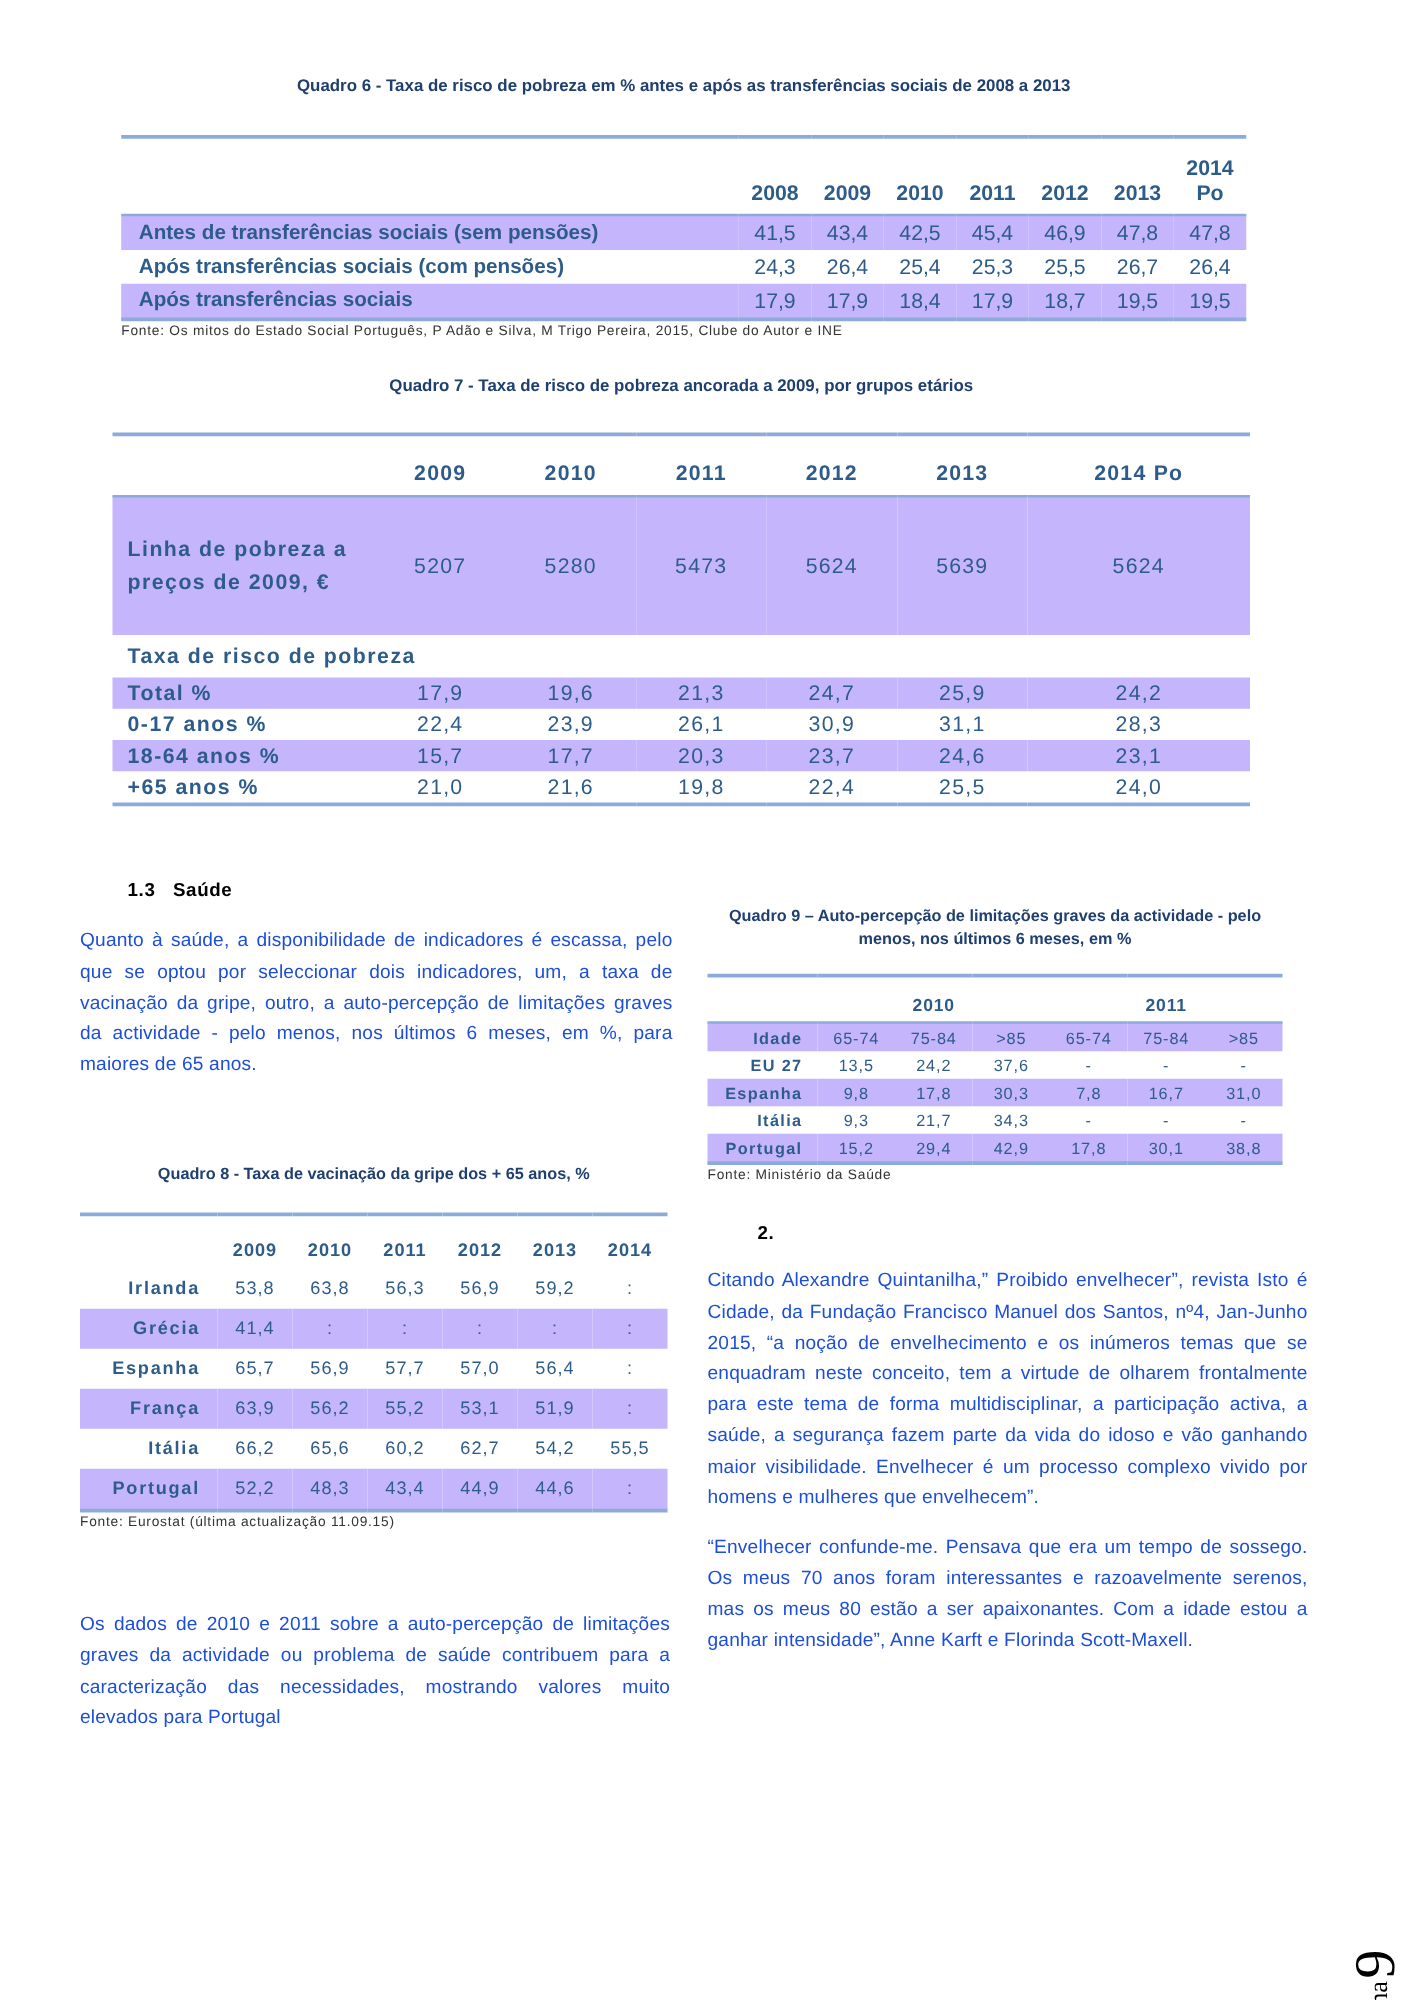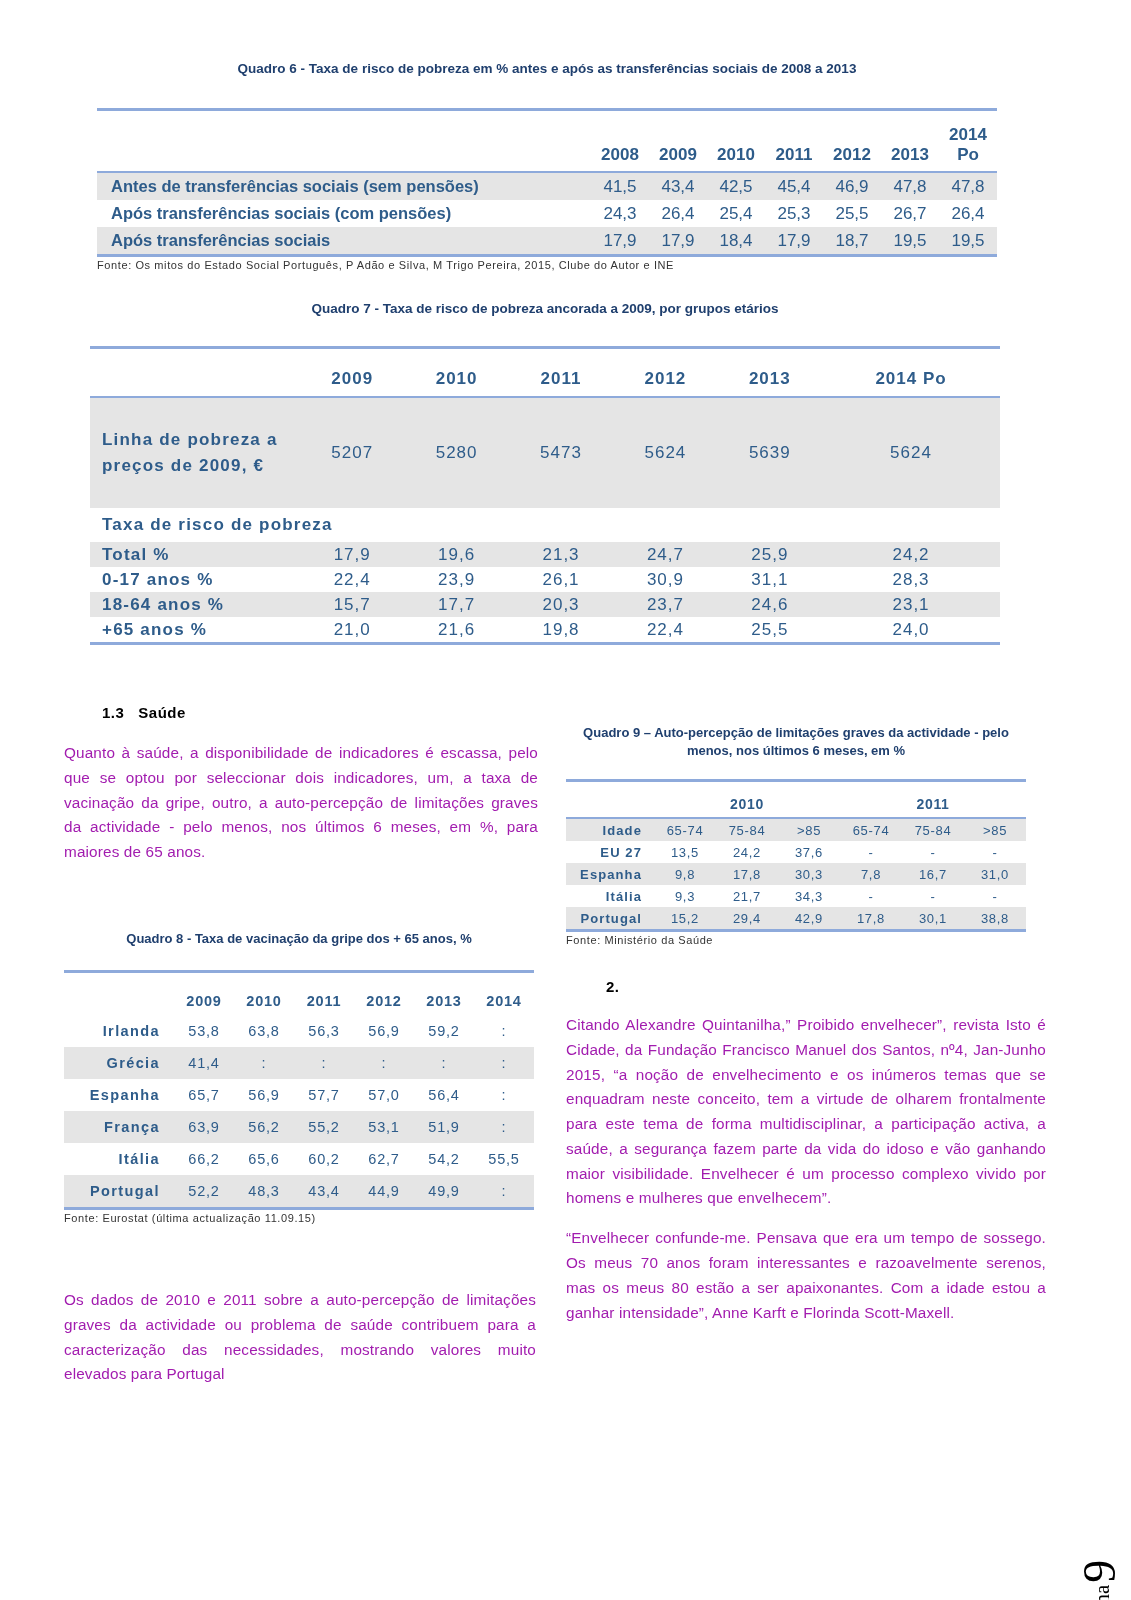--- a/index.html
+++ b/index.html
@@ -26,21 +26,21 @@
     width: 100%;
     color: #2e5c8a;
   }
   .tbl td, .tbl th {
     padding: 0;
     font-weight: normal;
   }
   .rule-top { border-top: 3px solid #8eaadb; }
   .rule-mid { border-top: 2px solid #8eaadb; }
   .rule-bot { border-bottom: 3px solid #8eaadb; }
-  .stripe { background: #e5e5e5; }
+  .stripe { background: #c4b5fd; }
 
   .caption {
     font-family: "Liberation Sans", sans-serif;
     font-weight: bold;
     font-size: 13.5px;
     color: #1f3f6e;
     text-align: center;
     line-height: 1.35;
   }
   .fonte {
@@ -111,21 +111,21 @@
     color: #000;
     letter-spacing: 0.5px;
     margin-left: 38px;
     margin-bottom: 20px;
   }
   .h3 .num { margin-right: 14px; }
   .bodytext {
     font-size: 15.3px;
     line-height: 1.62;
     text-align: justify;
-    color: #a21caf;
+    color: #1d4ed8;
     letter-spacing: 0.15px;
   }
 
   
   #q8-wrap { position: absolute; left: 64px; top: 930px; width: 470px; }
   #q8-caption { margin-bottom: 22px; font-size: 13px; }
   #q8 { font-size: 14.5px; letter-spacing: 0.8px; }
   #q8 .yr { font-weight: bold; text-align: center; padding-bottom: 6px; vertical-align: bottom; }
   #q8 th.corner { width: 110px; }
   #q8 thead tr th { height: 36px; }
@@ -386,21 +386,21 @@
           <td class="num">62,7</td>
           <td class="num">54,2</td>
           <td class="num">55,5</td>
         </tr>
         <tr class="datarow stripe rule-bot">
           <td class="lbl">Portugal</td>
           <td class="num">52,2</td>
           <td class="num">48,3</td>
           <td class="num">43,4</td>
           <td class="num">44,9</td>
-          <td class="num">49,9</td>
+          <td class="num">44,6</td>
           <td class="num">:</td>
         </tr>
       </tbody>
     </table>
     <div class="fonte">Fonte: Eurostat (última actualização 11.09.15)</div>
   </div>
 
   <div id="q9-wrap">
     <div id="q9-caption" class="caption">Quadro 9 – Auto-percepção de limitações graves da actividade - pelo menos, nos últimos 6 meses, em %</div>
     <table id="q9" class="tbl">

